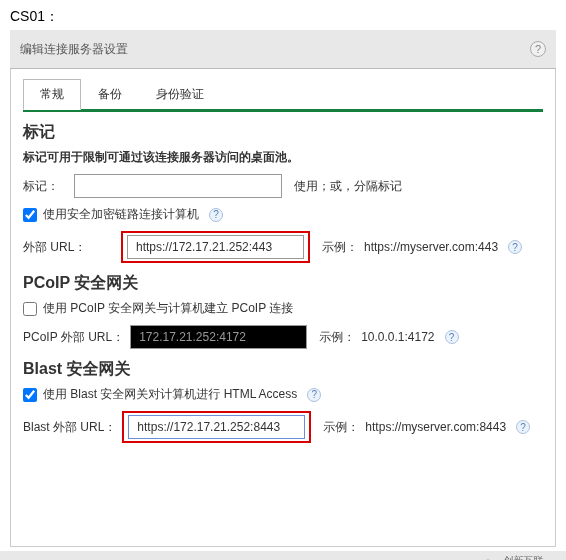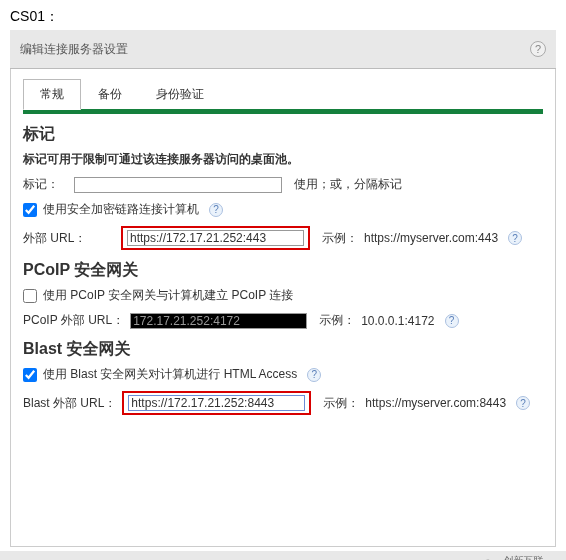--- a/index.html
+++ b/index.html
@@ -44,21 +44,21 @@
   .dialog-body {
     border: 1px solid #ccc;
     border-top: none;
     background: #fff;
     height: 478px;
     padding: 10px 12px 0 12px;
     position: relative;
   }
   .tabs {
     display: flex;
-    border-bottom: 5px solid #15803d;
+    border-bottom: 3px solid #15803d;
     margin-bottom: 4px;
   }
   .tab {
     padding: 6px 16px;
     font-size: 12px;
     color: #333;
     cursor: pointer;
     border: 1px solid transparent;
     border-bottom: none;
     margin-bottom: -1px;
@@ -87,22 +87,22 @@
   }
   .label-cell {
     min-width: 92px;
     color: #333;
   }
   .label-cell-short {
     min-width: 45px;
   }
   input[type="text"] {
     border: 1px solid #999;
-    padding: 2px 2px;
-    height: 16px;
+    padding: 2px 8px;
+    height: 24px;
     font-size: 12px;
     color: #333;
   }
   input[type="text"].disabled {
     color: #999;
     background: #000000;
   }
   .tag-input { width: 208px; }
   .url-input { width: 177px; }
   .redbox {

